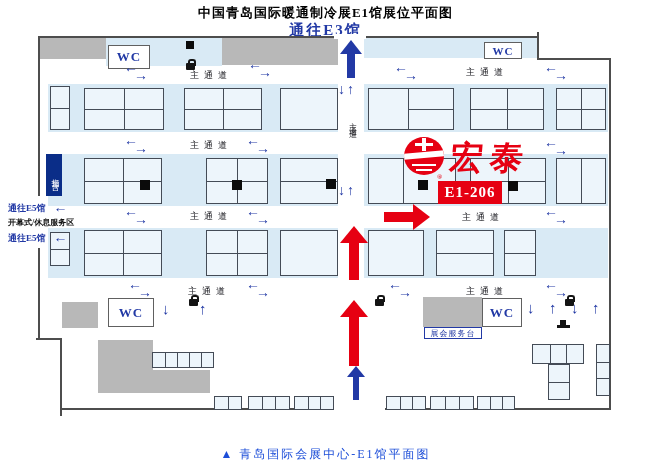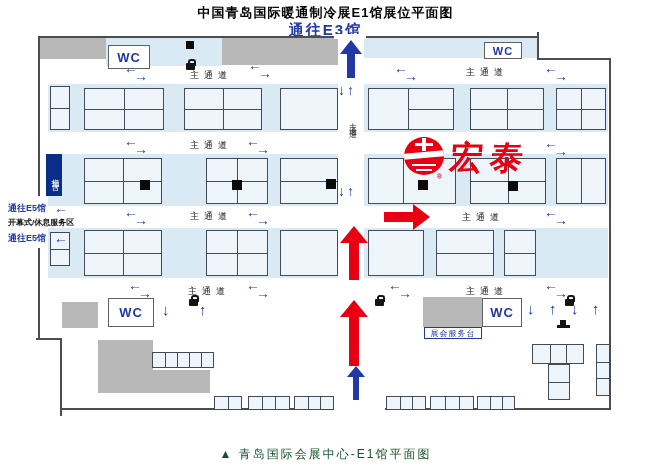--- a/index.html
+++ b/index.html
@@ -1,21 +1,21 @@
 <!DOCTYPE html>
 <html><head>
 <meta charset="utf-8">
 <style>
   html,body{margin:0;padding:0;background:#fff}
   #stage{position:relative;width:651px;height:470px;background:#fff;overflow:hidden;
-         font-family:Liberation Sans, sans-serif}
+         font-family:Liberation Serif, serif}
   .abs{position:absolute}
   .title{left:0;right:0;top:4px;text-align:center;font-size:13px;font-weight:bold;color:#000;letter-spacing:1px}
   .e3{left:0;right:0;top:21px;text-align:center;font-size:15px;font-weight:bold;color:#2239a5;letter-spacing:2px}
-  .caption{left:0;right:0;top:446px;text-align:center;font-size:12px;color:#14532d;letter-spacing:2px}
+  .caption{left:0;right:0;top:446px;text-align:center;font-size:12px;color:#1d4ed8;letter-spacing:2px}
   .hall{left:38px;top:36px;width:573px;height:374px;border:2px solid #4d4d4d;box-sizing:border-box}
   .strip{background:#d9eaf5}
   .gray{background:#b8b8b8}
   .booth{background:#edf5fb;border:1px solid #444b56;box-sizing:border-box}
   .booth i{position:absolute;background:#444b56;display:block}
   .dv{top:0;bottom:0;width:1px}
   .dh{left:0;right:0;height:1px}
   .wc{background:#fff;border:1px solid #606060;color:#2239a5;font-weight:bold;font-size:13px;
       display:flex;align-items:center;justify-content:center;letter-spacing:1px;box-sizing:border-box}
   .navy{background:#0a2d88;color:#fff;display:flex;align-items:center;justify-content:center;box-sizing:border-box}
@@ -337,20 +337,21 @@
     <div class="disc">
         <div class="band"></div>
         <div class="cross-v"></div>
         <div class="cross-h"></div>
         <div class="arc1"></div>
         <div class="arc2"></div>
       </div>
   </div>
   <span class="abs reg" style="left:437px;top:173px">®</span>
   <div class="abs brand">宏泰</div>
+  <div class="abs badge" style="left:438px;top:181px">E1-206</div>
 
   <div class="abs e5row" style="left:8px;top:200px">
     <span>通往E5馆</span>
     <span class="ar">←</span>
   </div>
   <div class="abs forum" style="left:8px;top:217px">开幕式/休息服务区</div>
   <div class="abs e5row" style="left:8px;top:230px">
     <span>通往E5馆</span>
     <span class="ar">←</span>
   </div>

